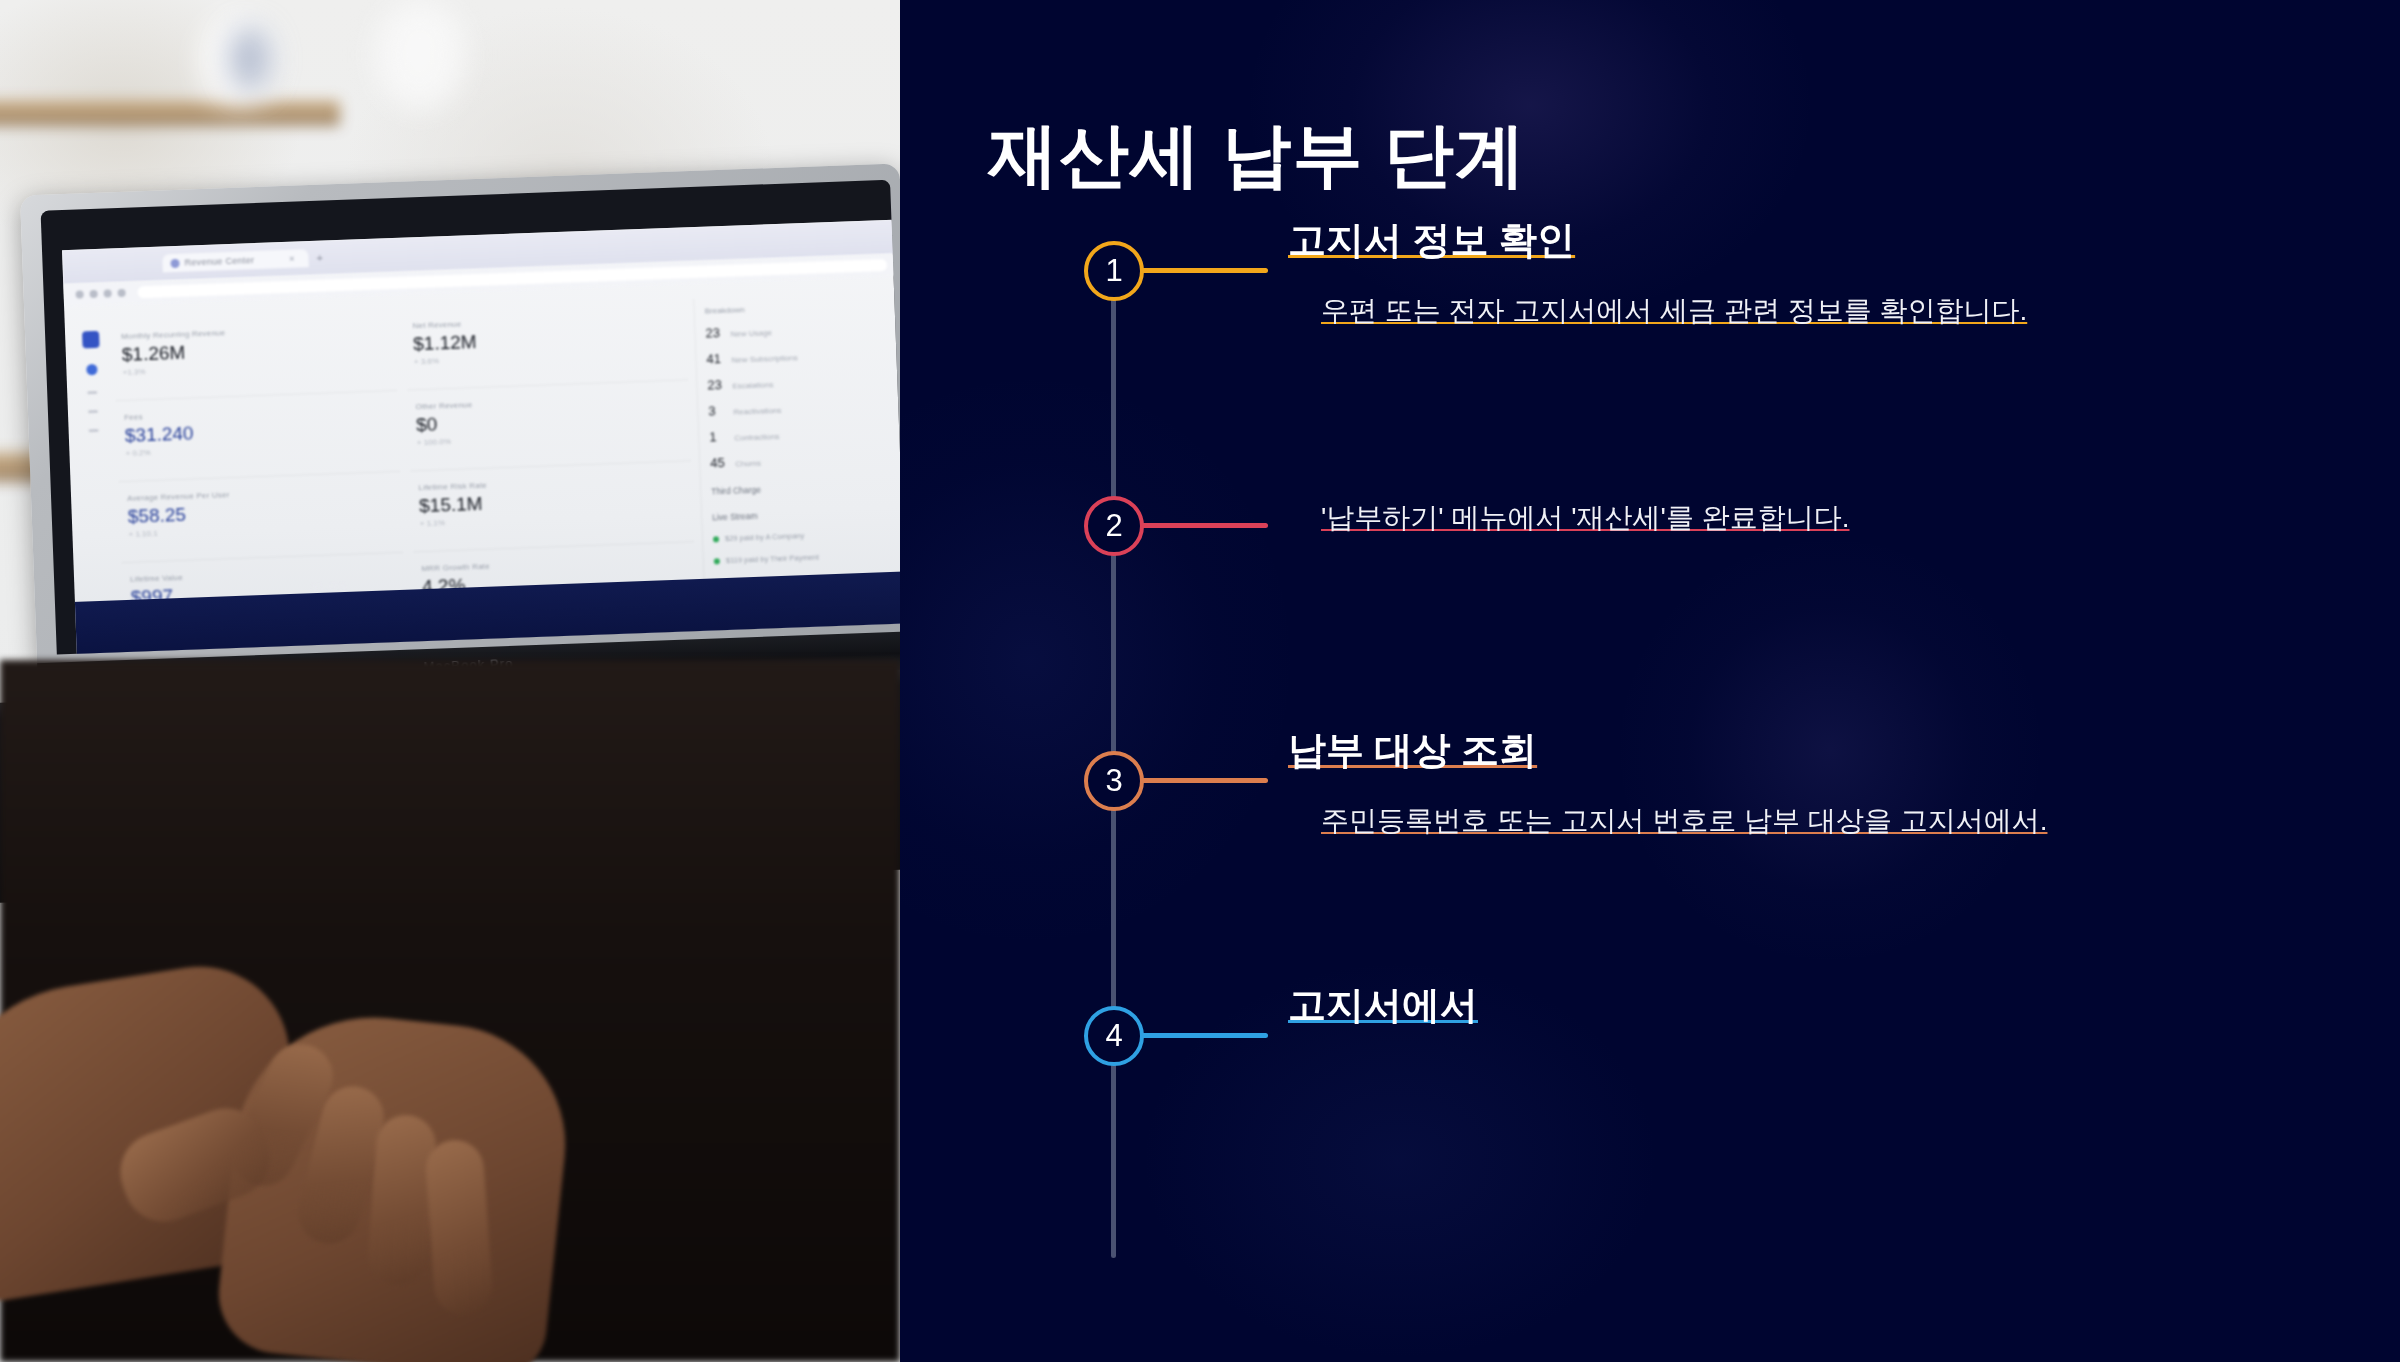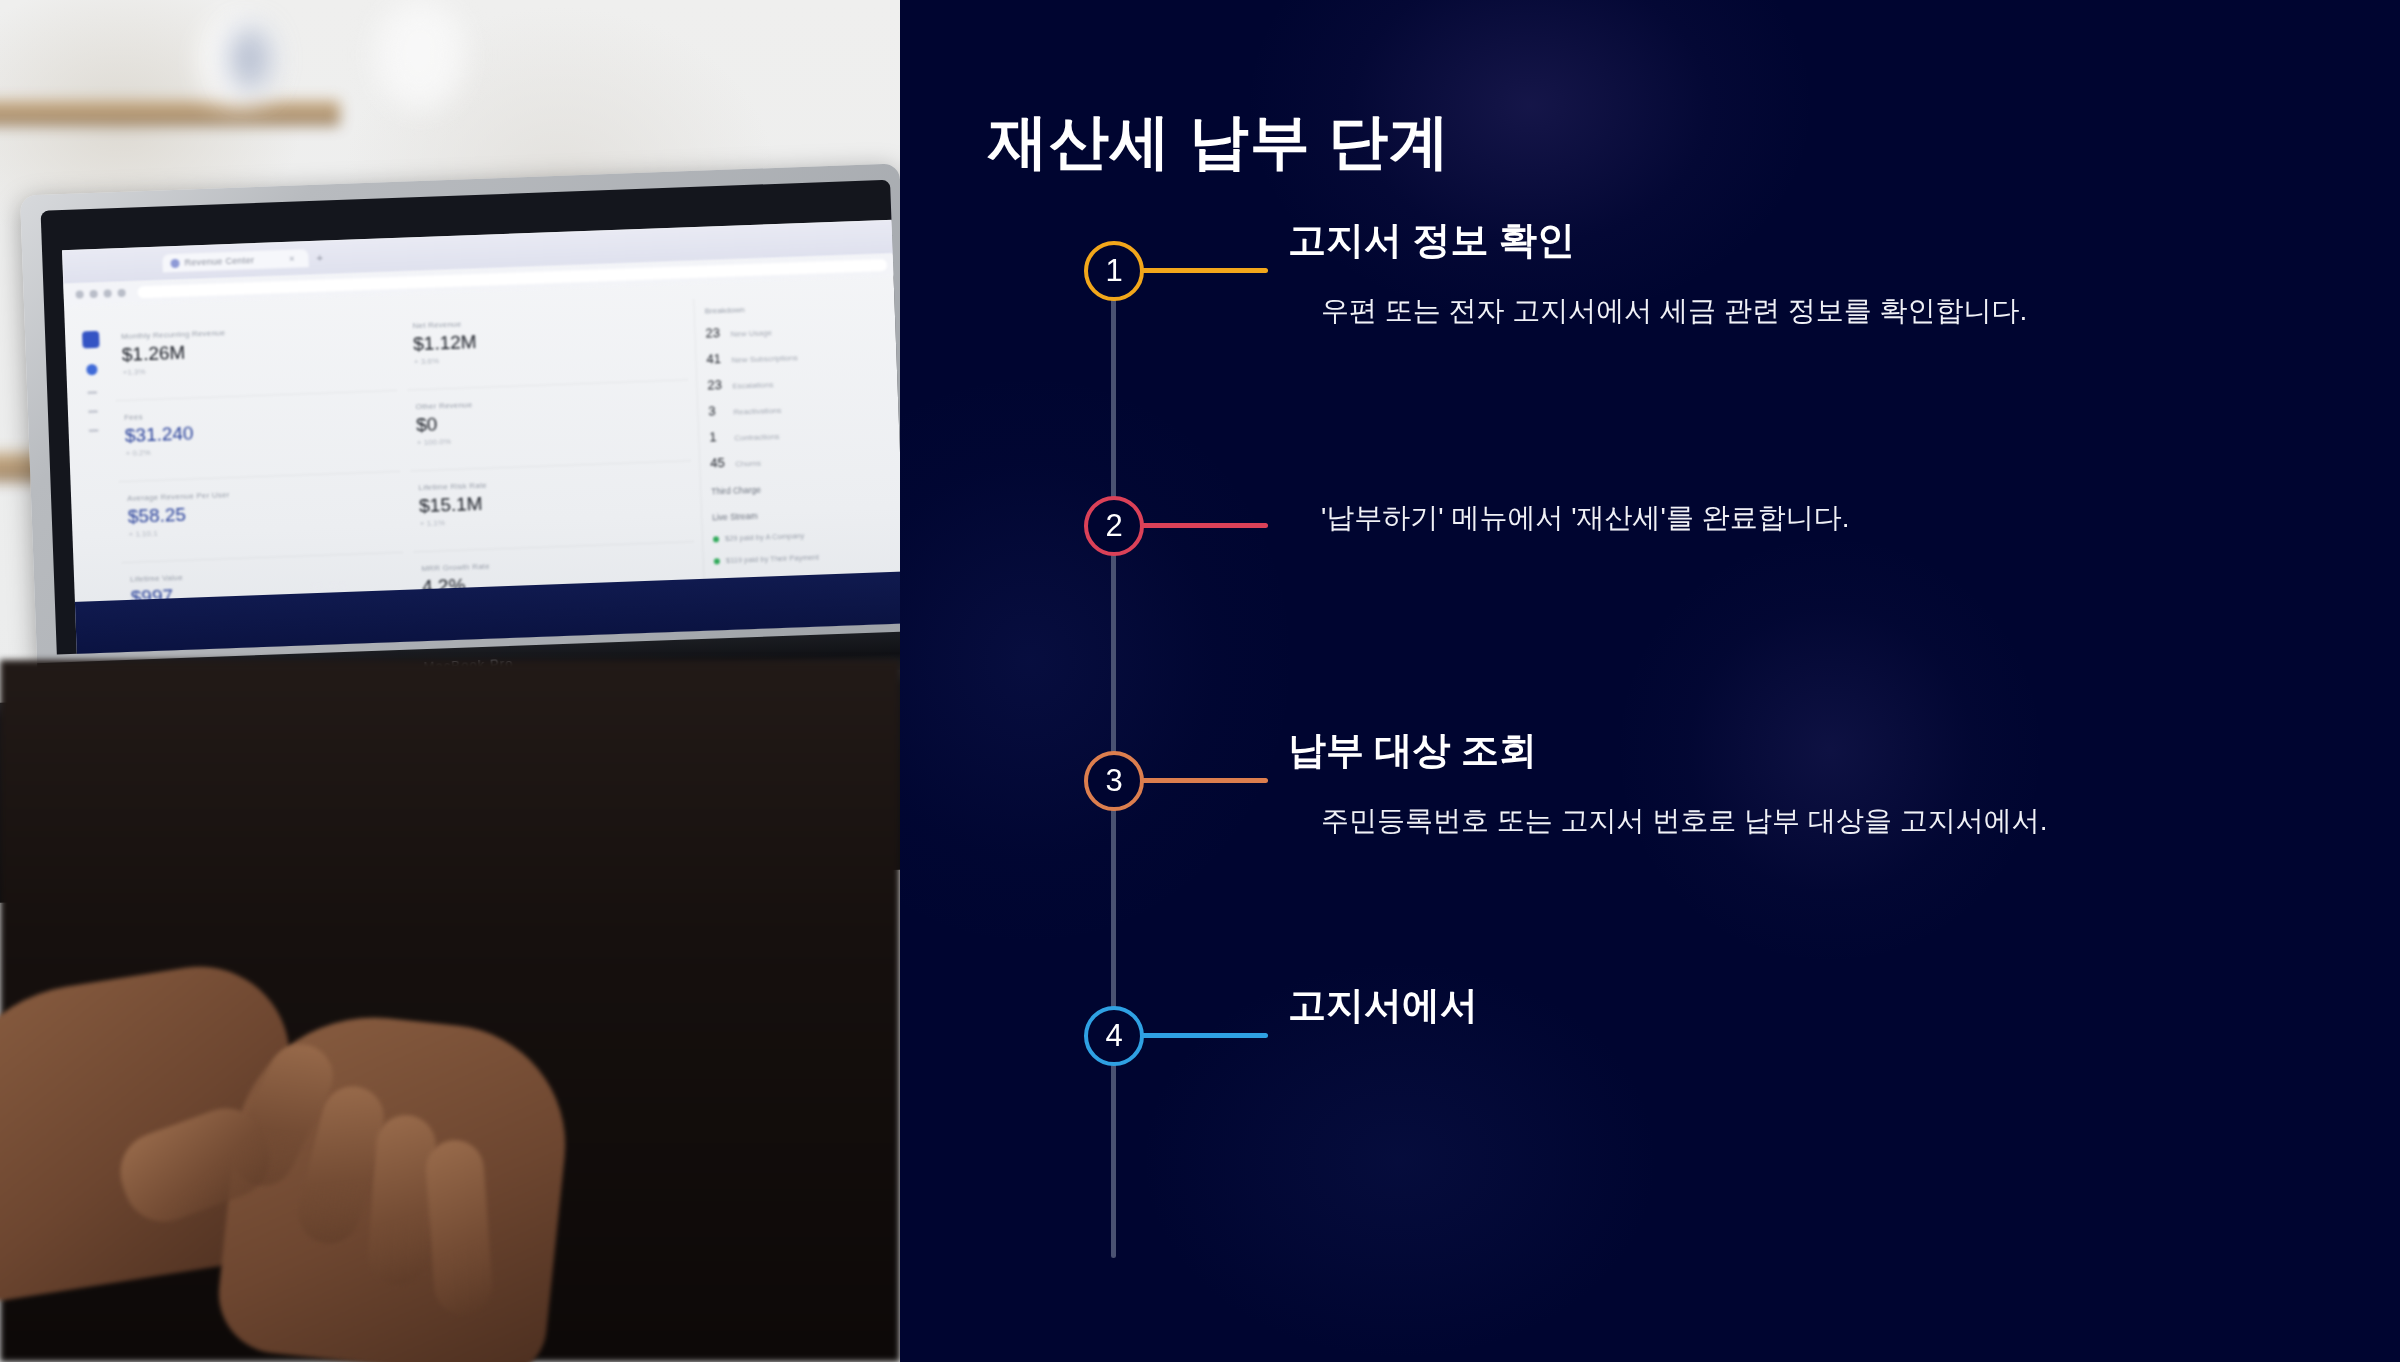--- a/index.html
+++ b/index.html
@@ -310,21 +310,21 @@
       radial-gradient(rgba(255,255,255,0.030) 0.6px, transparent 0.7px);
     background-size: 4px 4px;
     opacity: .55;
     pointer-events: none;
   }
 
   .slide-title {
     position: absolute;
     left: 88px;
     top: 62px;
-    font-size: 60px;
+    font-size: 70px;
     font-weight: bold;
     color: #ffffff;
     letter-spacing: 1px;
     white-space: nowrap;
   }
 
   .timeline {
     position: absolute;
     left: 0; top: 0; right: 0; bottom: 0;
   }
@@ -371,20 +371,21 @@
     width: 128px;
     height: 5px;
     background: currentColor;
     border-radius: 3px;
   }
   .step-body {
     position: absolute;
     left: 388px;
     top: -24px;
     width: 1000px;
+    text-decoration: underline;
   }
   .step-title {
     font-size: 38px;
     font-weight: bold;
     color: #ffffff;
     line-height: 1.25;
     white-space: nowrap;
   }
   .step-desc {
     margin-top: 26px;

